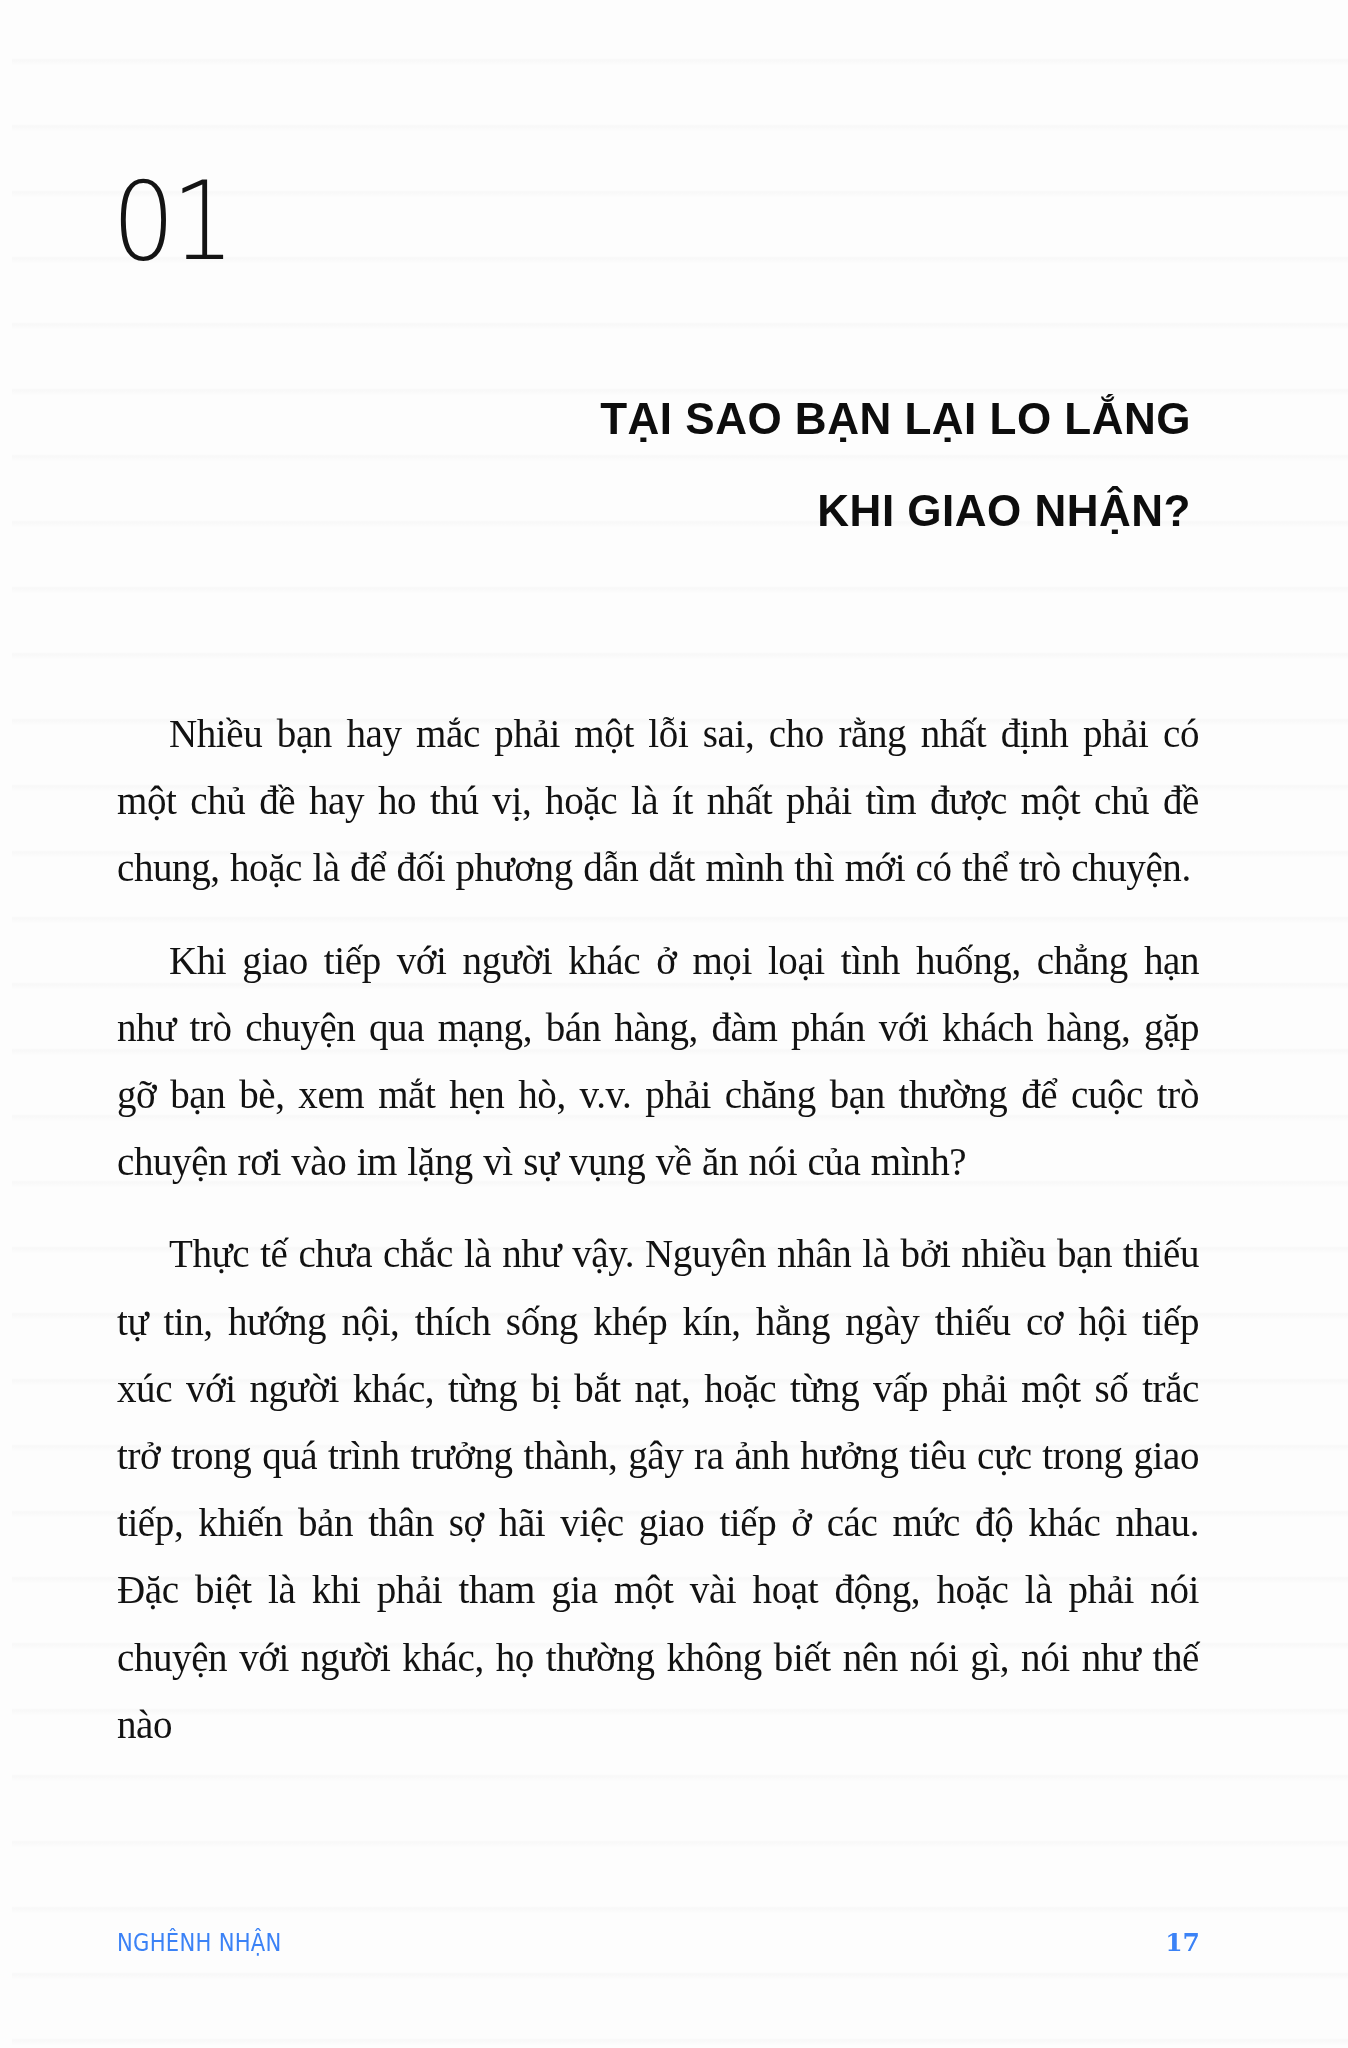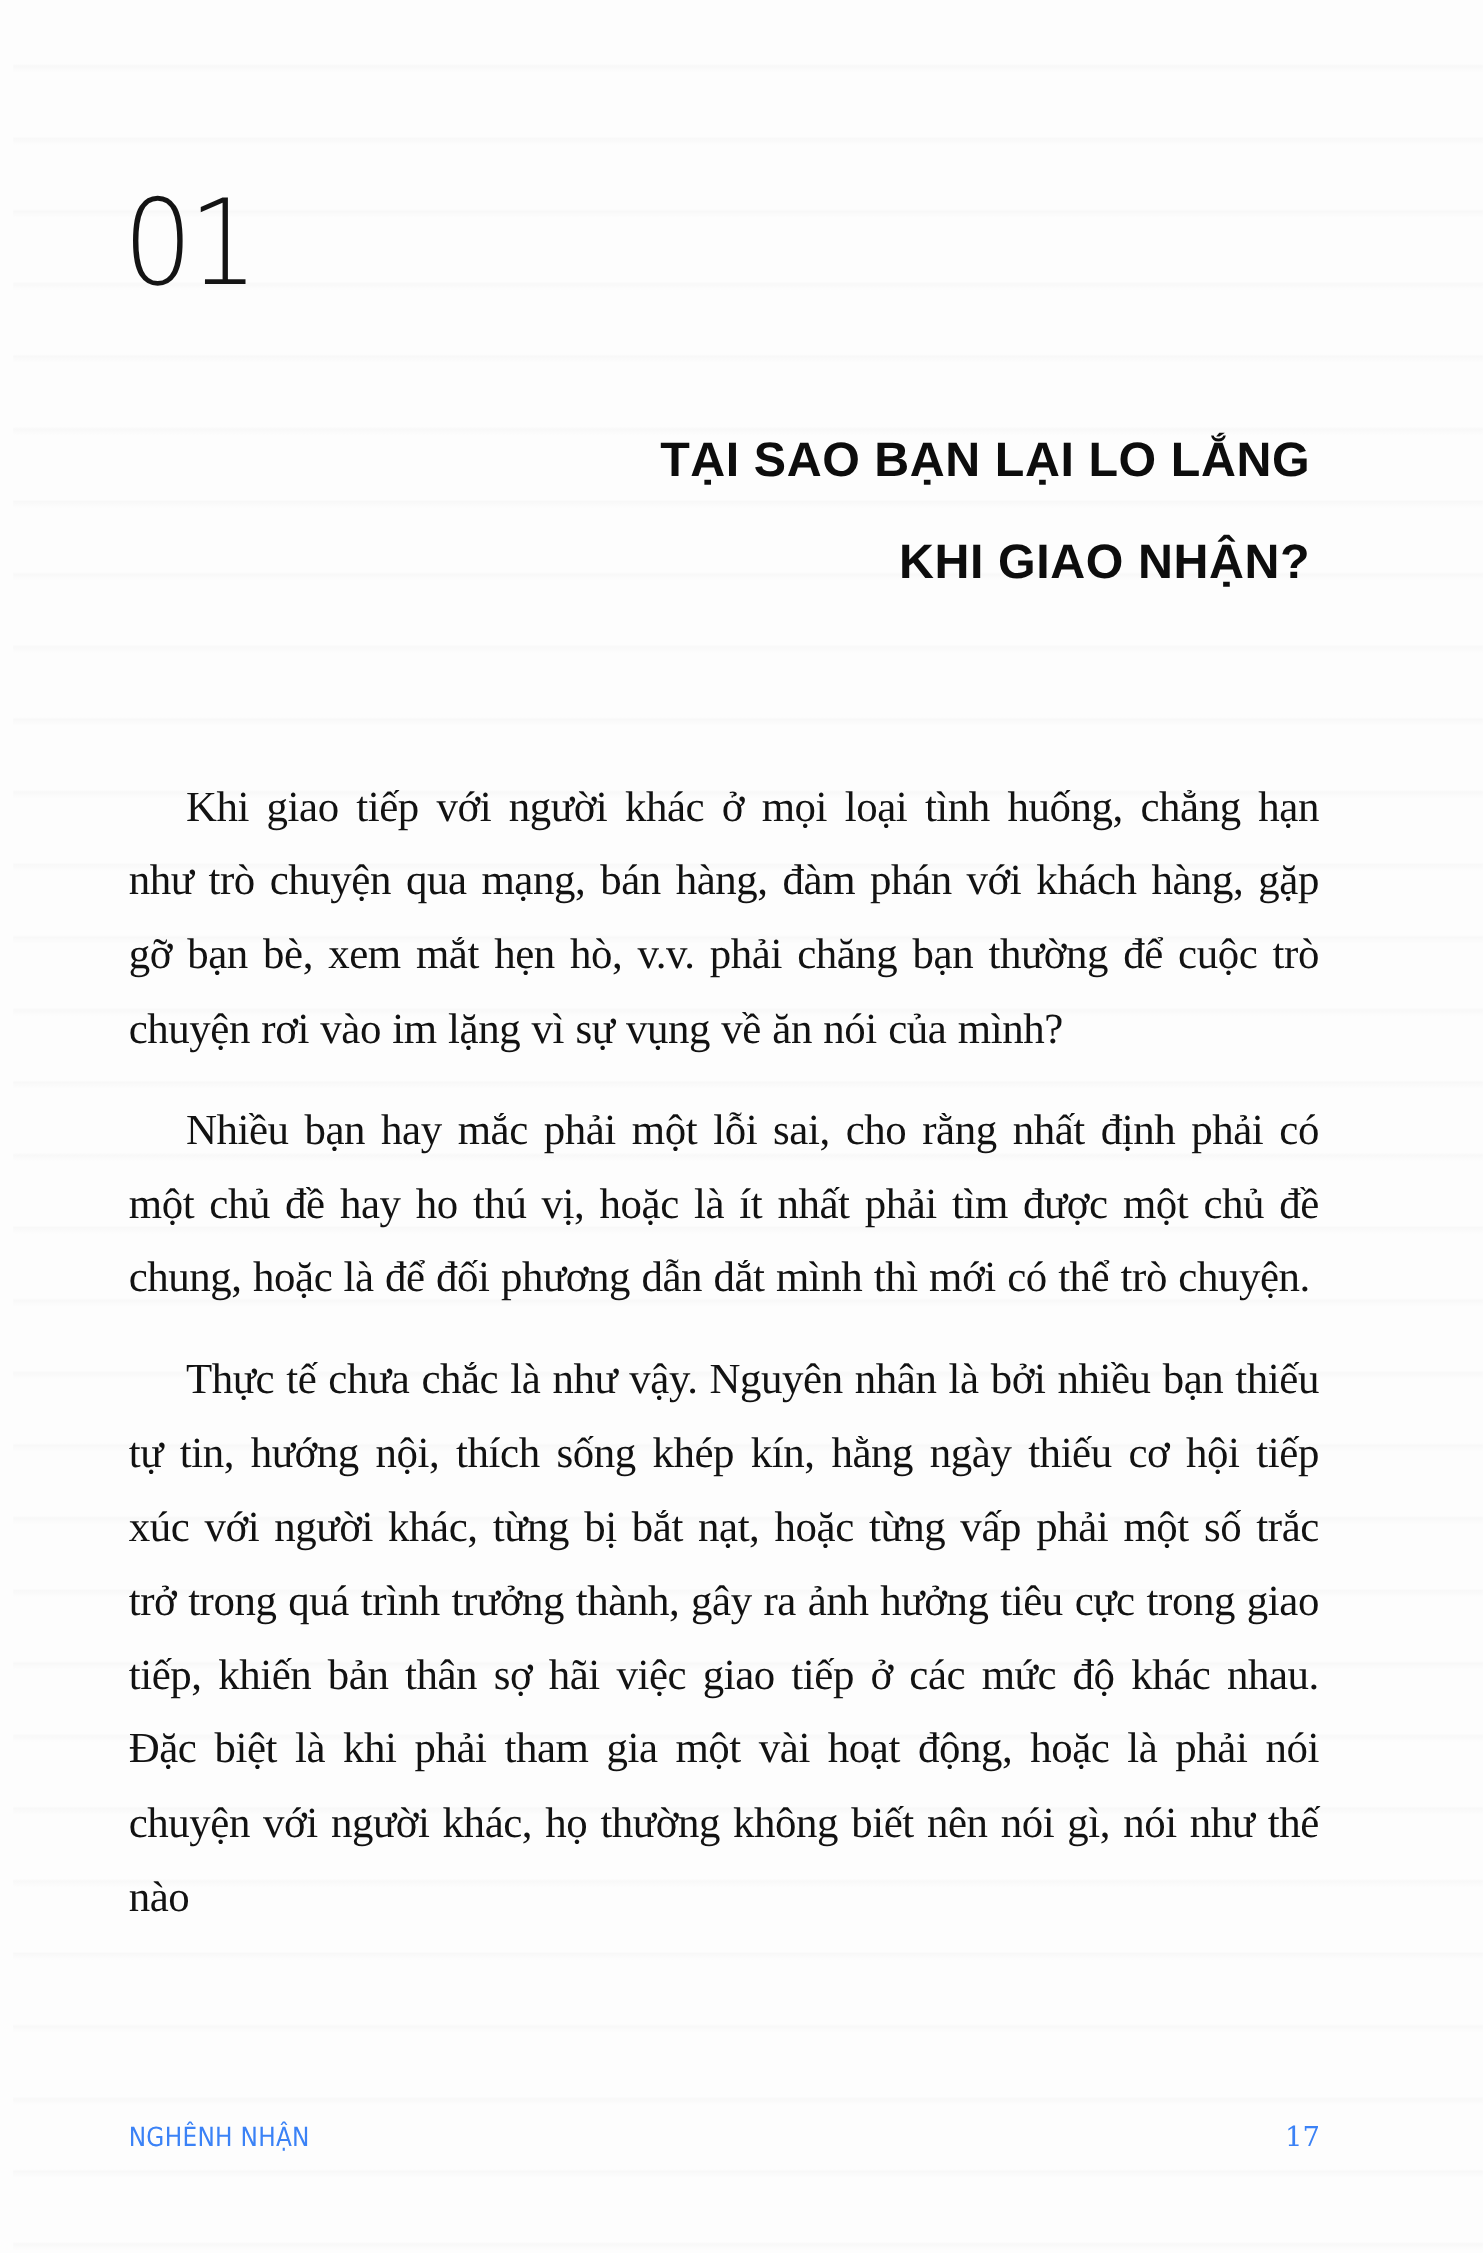--- a/index.html
+++ b/index.html
@@ -81,21 +81,21 @@
     }
     .footer-title {
       font-size: 24px;
       letter-spacing: 0.3px;
       font-weight: 400;
       transform: scaleX(0.88);
       transform-origin: left center;
     }
     .page-number {
       font-size: 25px;
-      font-weight: 400;
+      font-weight: 700;
       font-family: "DejaVu Serif", serif;
       text-align: center;
     }
     .bleed {
       position: absolute;
       left: 0; top: 0;
       width: 100%; height: 100%;
       pointer-events: none;
       background:
         repeating-linear-gradient(180deg, rgba(0,0,0,0) 0px, rgba(0,0,0,0) 58px, rgba(0,0,0,0.018) 60px, rgba(0,0,0,0) 66px);
@@ -108,22 +108,22 @@
   <div class="bleed"></div>
 
   <div class="chapter-number">01</div>
 
   <h1 class="chapter-title">
     <span>TẠI SAO BẠN LẠI LO LẮNG</span>
     <span>KHI GIAO NHẬN?</span>
   </h1>
 
   <div class="body-text">
+    <p>Nhiều bạn hay mắc phải một lỗi sai, cho rằng nhất định phải có một chủ đề hay ho thú vị, hoặc là ít nhất phải tìm được một chủ đề chung, hoặc là để đối phương dẫn dắt mình thì mới có thể trò chuyện.</p>
     <p>Khi giao tiếp với người khác ở mọi loại tình huống, chẳng hạn như trò chuyện qua mạng, bán hàng, đàm phán với khách hàng, gặp gỡ bạn bè, xem mắt hẹn hò, v.v. phải chăng bạn thường để cuộc trò chuyện rơi vào im lặng vì sự vụng về ăn nói của mình?</p>
-    <p>Nhiều bạn hay mắc phải một lỗi sai, cho rằng nhất định phải có một chủ đề hay ho thú vị, hoặc là ít nhất phải tìm được một chủ đề chung, hoặc là để đối phương dẫn dắt mình thì mới có thể trò chuyện.</p>
     <p>Thực tế chưa chắc là như vậy. Nguyên nhân là bởi nhiều bạn thiếu tự tin, hướng nội, thích sống khép kín, hằng ngày thiếu cơ hội tiếp xúc với người khác, từng bị bắt nạt, hoặc từng vấp phải một số trắc trở trong quá trình trưởng thành, gây ra ảnh hưởng tiêu cực trong giao tiếp, khiến bản thân sợ hãi việc giao tiếp ở các mức độ khác nhau. Đặc biệt là khi phải tham gia một vài hoạt động, hoặc là phải nói chuyện với người khác, họ thường không biết nên nói gì, nói như thế nào</p>
   </div>
 
   <div class="footer">
     <span class="footer-title">NGHÊNH NHẬN</span>
     <span class="page-number">17</span>
   </div>
 </div>
 
 </body></html>

